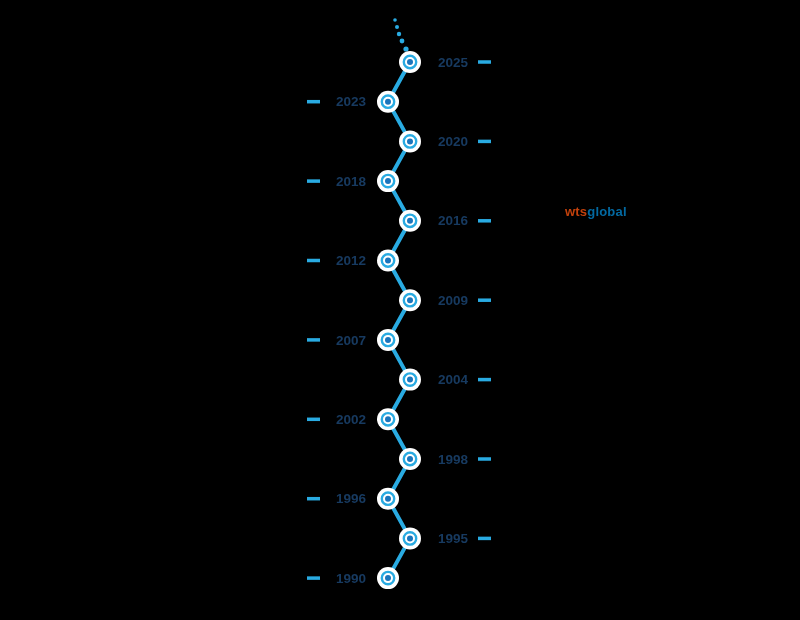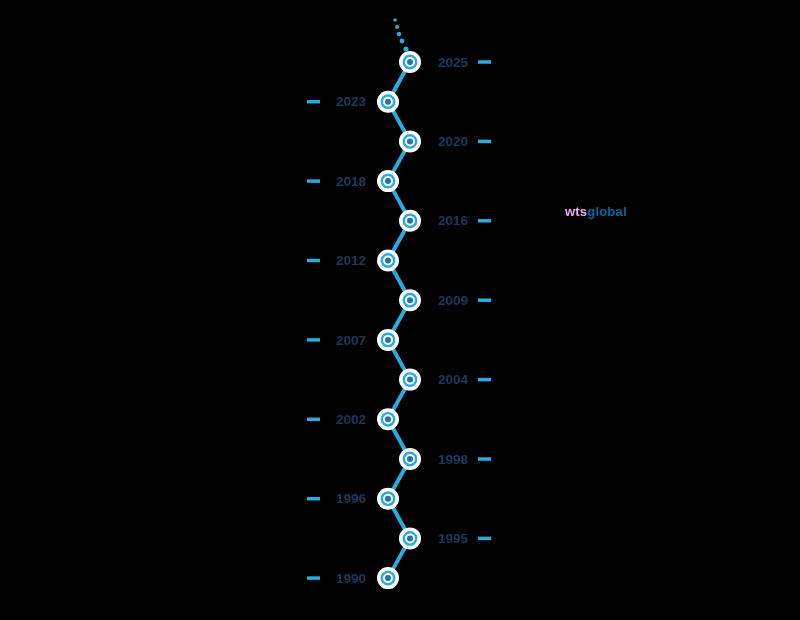--- a/index.html
+++ b/index.html
@@ -131,15 +131,15 @@
       </g>
       <g>
         <circle cx="388" cy="578.1" r="11" fill="#FFFFFF"></circle>
         <circle cx="388" cy="578.1" r="6.2" fill="#FFFFFF" stroke="#29ABE2" stroke-width="2.4"></circle>
         <circle cx="388" cy="578.1" r="3" fill="#1B75BC"></circle>
         <text x="366" y="582.7" text-anchor="end" font-family="&quot;Liberation Sans&quot;, sans-serif" font-size="13.5" font-weight="bold" fill="#173A60">1990</text>
         <rect x="307" y="576.35" width="13" height="3.5" fill="#29ABE2"></rect>
       </g>
     </svg>
   <div class="logo">
-    <span style="color: #f0abfc;">wts</span><span style="color: #0369a1;">global</span>
+    <span style="color: #c2410c;">wts</span><span style="color: #0369a1;">global</span>
   </div>
 </div>
 
 </body></html>

